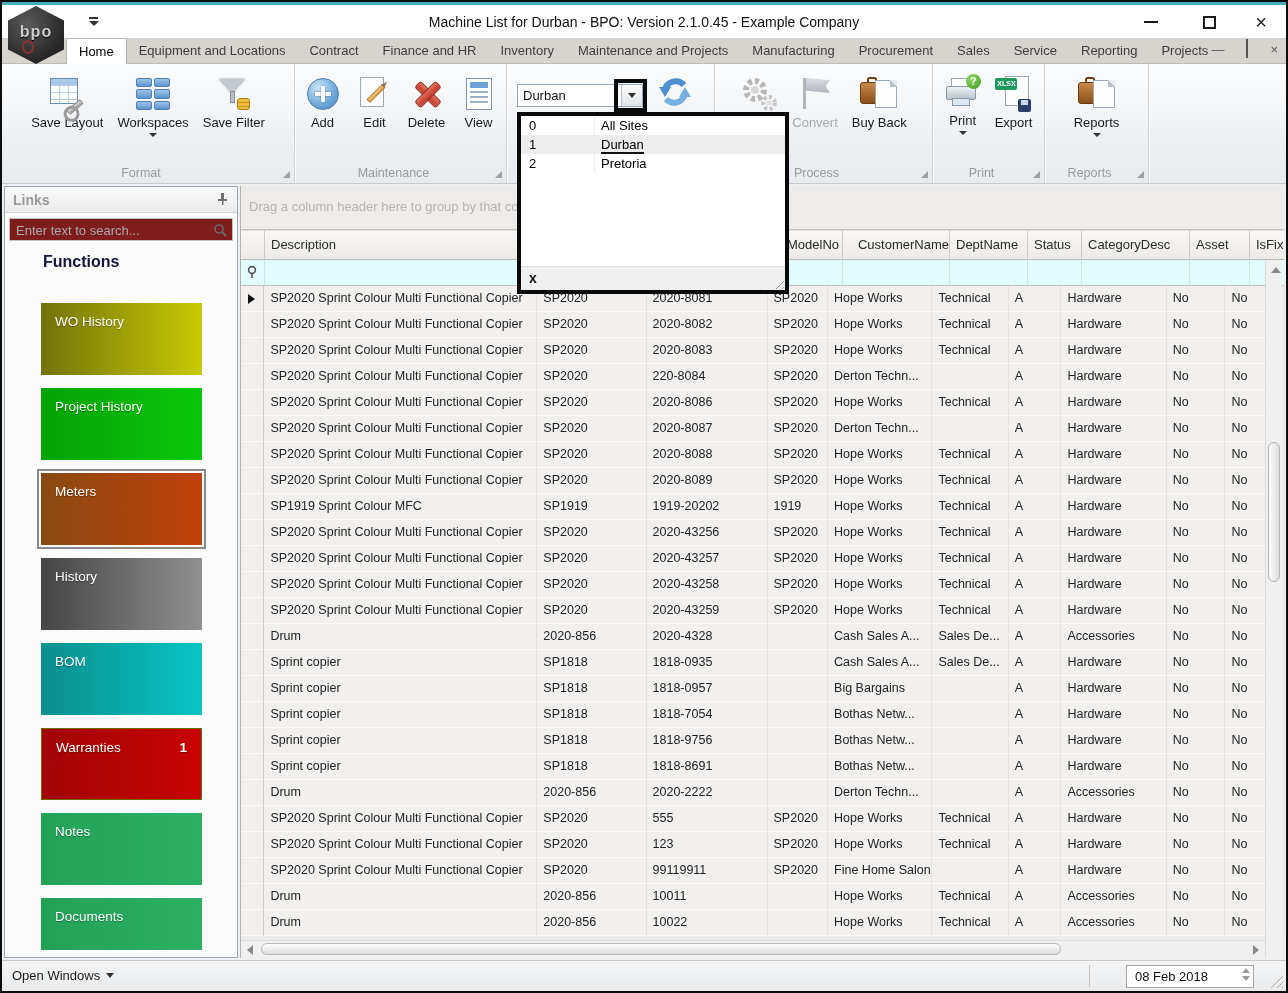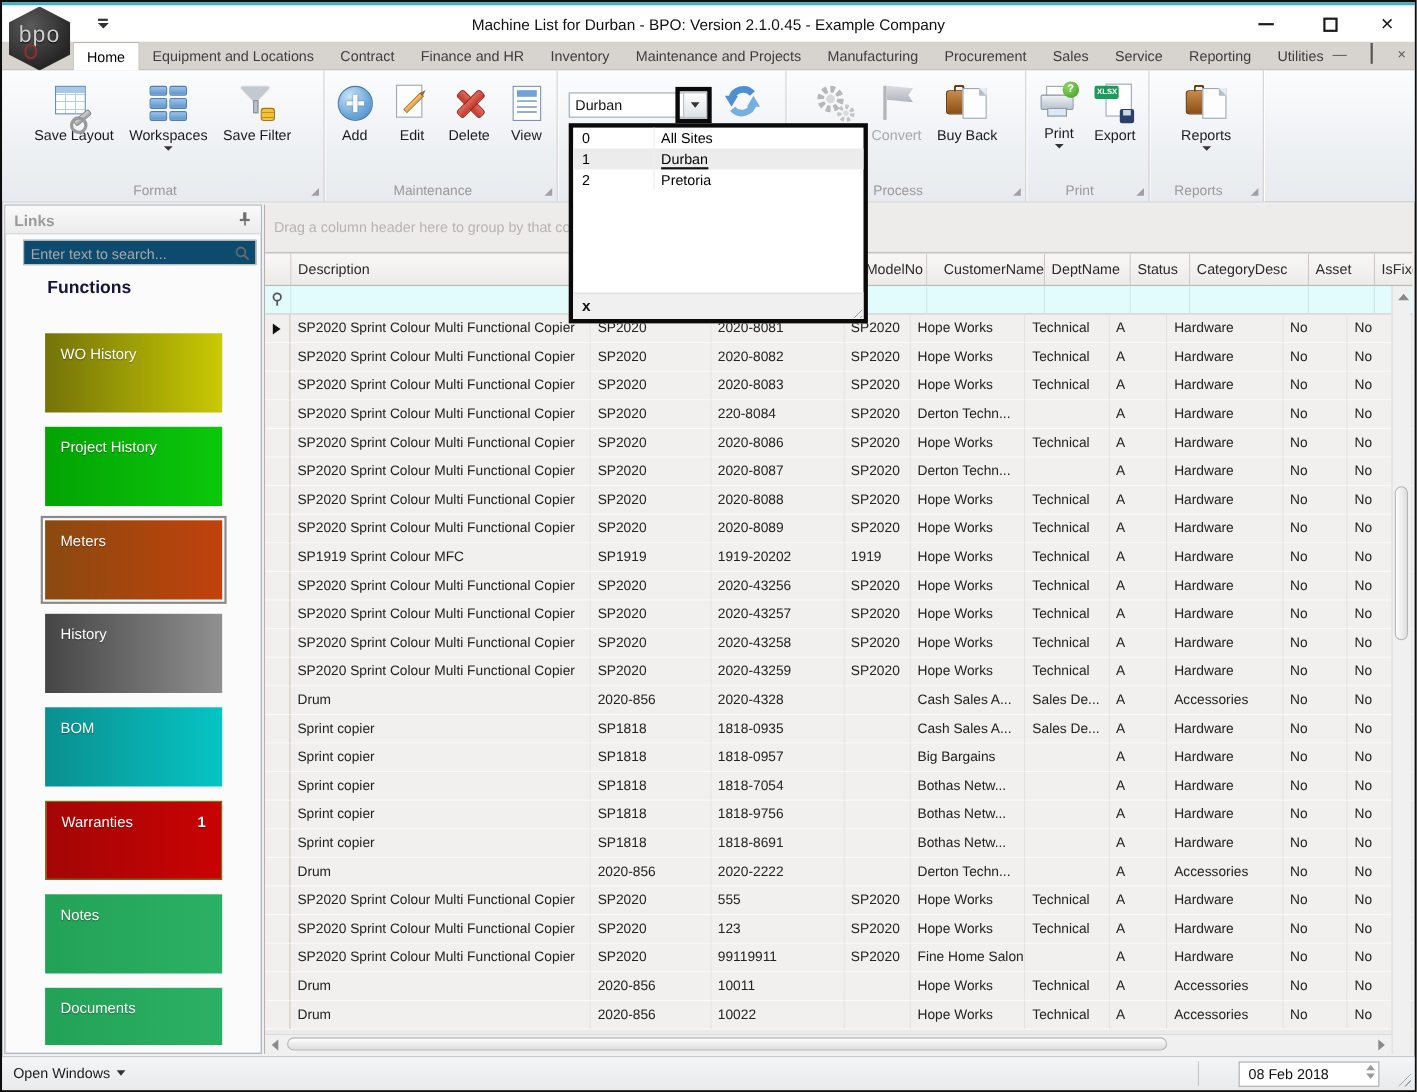--- a/index.html
+++ b/index.html
@@ -19,21 +19,21 @@
   #btn-min { right:120px; } #btn-max { right:62px; } #btn-close { right:10px; }
   #btn-min .g { width:14px; height:0; border-top:2px solid #1a1a1a; }
   #btn-max .g { width:13px; height:13px; border:2px solid #1a1a1a; }
   #btn-close .g { font-size:20px; font-weight:400; line-height:20px; }
 
   
   #logo { position:absolute; top:4px; left:6px; width:56px; height:58px; z-index:60;
     background:radial-gradient(circle at 35% 30%, #5a5a5a, #262626 70%);
     clip-path:polygon(50% 0%, 100% 25%, 100% 75%, 50% 100%, 0% 75%, 0% 25%);
     display:flex; align-items:center; justify-content:center; }
-  #logo .bpo { color:#cfcfcf; font-weight:normal; font-size:21px; letter-spacing:1px; text-shadow:0 1px 1px #000; margin-top:-6px; }
+  #logo .bpo { color:#cfcfcf; font-weight:bold; font-size:16px; letter-spacing:1px; text-shadow:0 1px 1px #000; margin-top:-6px; }
   #logo .ring { position:absolute; left:14px; bottom:10px; width:12px; height:14px; border:2.5px solid #8d2f2f; border-radius:50%; }
 
   
   #tabrow { position:absolute; top:36px; left:0; right:0; height:26px; background:#d7d4d0; border-bottom:1px solid #c0bdb9; }
   #tabs { position:absolute; left:64px; top:0; height:26px; display:flex; }
   .tab { padding:5px 12px 4px; font-size:13px; color:#3d3d3d; cursor:pointer; white-space:nowrap; }
   .tab.active { background:#ffffff; border:1px solid #b8b5b1; border-bottom:none; color:#000; border-radius:2px 2px 0 0; }
   #mdi-btns { position:absolute; right:8px; top:5px; display:flex; gap:22px; align-items:center; }
   .mdi { color:#555; font-size:13px; cursor:pointer; line-height:14px; }
   .mdi .sq { width:10px; height:9px; border:1.5px solid #555; border-top:3px solid #555; }
@@ -119,21 +119,21 @@
   #dd-footer { position:absolute; bottom:0; left:0; right:0; height:24px; background:#f0f0f0; border-top:1px solid #ddd; }
   #dd-clear { position:absolute; left:8px; top:3px; font-weight:bold; font-size:14px; color:#111; cursor:pointer; }
   #dd-grip { position:absolute; right:1px; bottom:1px; width:12px; height:12px; cursor:nwse-resize;
      background:repeating-linear-gradient(135deg, transparent 0 3px, #9a9a9a 3px 4px); clip-path:polygon(100% 0, 100% 100%, 0 100%); }
 
   
   #links-panel { position:absolute; left:2px; top:184px; width:234px; bottom:33px; background:#fbfbfb; border:1px solid #9aa7b8; }
   #links-header { height:26px; background:linear-gradient(#fafafa,#ececec); border-bottom:1px solid #d5d5d5; position:relative; }
   #links-title { position:absolute; left:8px; top:5px; font-size:14px; color:#9a9a9a; font-weight:bold; }
   #pin-icon { position:absolute; right:8px; top:5px; width:14px; height:14px; cursor:pointer; }
-  #search-box { position:absolute; left:16px; top:31px; right:4px; height:23px; background:#0c4a6e; border:1px solid #c2c2c2; }
+  #search-box { position:absolute; left:4px; top:31px; right:4px; height:23px; background:#7f1d1d; border:1px solid #c2c2c2; }
   #search-box .ph { position:absolute; left:6px; top:4px; font-size:13px; color:#a9a9a9; }
   #search-icon { position:absolute; right:5px; top:4px; width:14px; height:14px; cursor:pointer; }
   #functions-heading { position:absolute; left:38px; top:66px; font-size:16px; font-weight:bold; color:#14143c; }
   .tile { position:absolute; left:36px; width:161px; color:#fff; font-size:13.5px; cursor:pointer; padding:11px 0 0 14px; text-shadow:0 1px 1px rgba(0,0,0,.35); }
   .tile .badge { position:absolute; right:14px; top:11px; font-weight:bold; }
   .tile.selected { outline:2px solid #8a8a8a; outline-offset:2px; }
 
   
   #grid { position:absolute; left:238px; top:184px; right:2px; bottom:33px; background:#ecebe9; border-left:1px solid #b5b2ae; overflow:hidden; }
   #groupby { position:absolute; left:0; top:0; right:0; height:44px; background:#edecea; border-bottom:1px solid #c5c2be; }
@@ -207,21 +207,21 @@
         <div class="tab">Equipment and Locations</div>
         <div class="tab">Contract</div>
         <div class="tab">Finance and HR</div>
         <div class="tab">Inventory</div>
         <div class="tab">Maintenance and Projects</div>
         <div class="tab">Manufacturing</div>
         <div class="tab">Procurement</div>
         <div class="tab">Sales</div>
         <div class="tab">Service</div>
         <div class="tab">Reporting</div>
-        <div class="tab">Utilities</div>
+        <div class="tab">Projects</div>
       </div>
     <div id="mdi-btns">
       <span class="mdi">—</span>
       <span class="mdi"><span class="sq"></span></span>
       <span class="mdi">×</span>
     </div>
   </div>
 
   <div id="ribbon">
     <div class="rgroup" style="width:293px">

